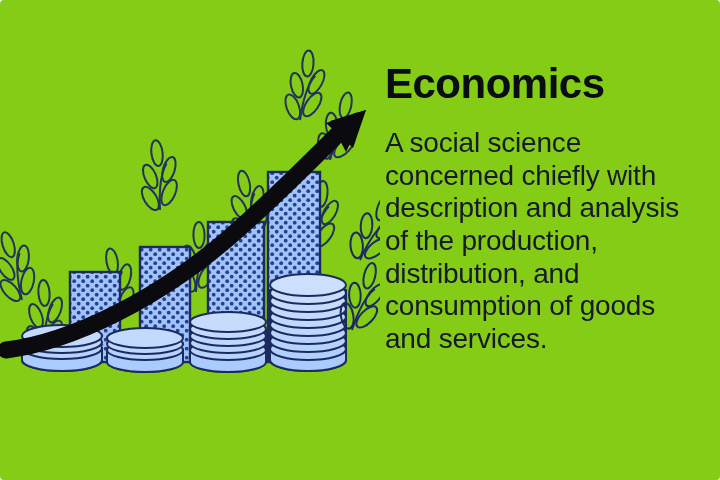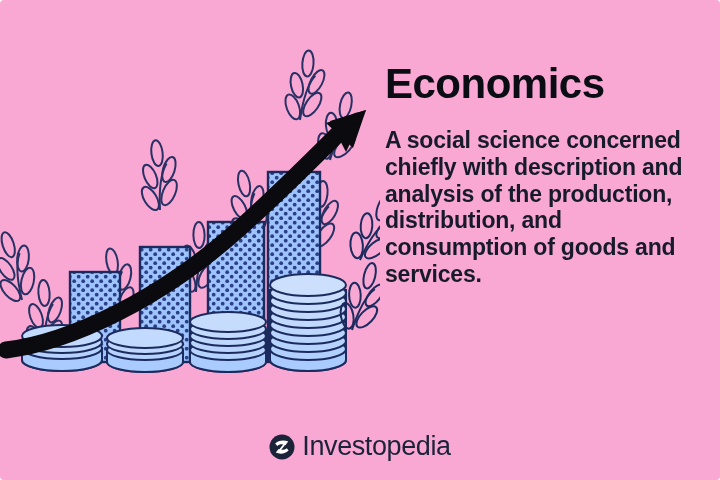--- a/index.html
+++ b/index.html
@@ -4,21 +4,21 @@
 <style>
   html, body {
     margin: 0;
     padding: 0;
     background: #ffffff;
   }
   #canvas {
     position: relative;
     width: 720px;
     height: 480px;
-    background: #f9a8d4;
+    background: #84cc16;
     overflow: hidden;
     font-family: "Liberation Sans", sans-serif;
     border-radius: 4px;
   }
 
   
   #illustration {
     position: absolute;
     left: 0;
     top: 0;
@@ -42,25 +42,25 @@
     margin: 0;
   }
   #pronunciation {
     font-size: 17px;
     font-style: italic;
     color: #12131d;
     margin: 9px 0 0 3px;
     letter-spacing: 0.1px;
   }
   #definition {
-    font-size: 23px;
+    font-size: 28px;
     color: #161a2b;
     line-height: 1.165;
     margin: 21px 0 0 0;
-    font-weight: 700;
+    font-weight: 400;
     letter-spacing: -0.2px;
   }
 
   
   #footer-logo {
     position: absolute;
     left: 0;
     right: 0;
     bottom: 18px;
     display: flex;
@@ -171,23 +171,14 @@
       <path d="M366,110 L326,123 L353,148 Z" fill="#0a0a0f"></path>
       <path d="M366,110 L330,121 L346,152 Z" fill="#0a0a0f"></path>
     </g>
   </svg>
 
   <div id="text-column">
     <h1 id="title">Economics</h1>
     <p id="definition">A social science concerned chiefly with description and analysis of the production, distribution, and consumption of goods and services.</p>
   </div>
 
-  <div id="footer-logo">
-    <svg id="logo-mark" width="26" height="26" viewBox="0 0 26 26">
-      <circle cx="13" cy="13" r="12.5" fill="#1b2339"></circle>
-      <path d="M6.2 9.6 C9 6.4 15 5.6 19.2 7.6 L16.4 11.2 C13.6 9.8 10.4 10.2 8.2 12 Z" fill="#ffffff"></path>
-      <path d="M19.6 16.6 C16.9 19.8 11 20.6 6.8 18.6 L9.6 15 C12.4 16.4 15.6 16 17.8 14.2 Z" fill="#ffffff"></path>
-      <path d="M15.6 8.6 L18.8 7.2 L10.6 18.1 L7.4 19.2 Z" fill="#ffffff"></path>
-    </svg>
-    <span id="logo-wordmark">Investopedia</span>
-  </div>
 
 </div>
 
 </body></html>

